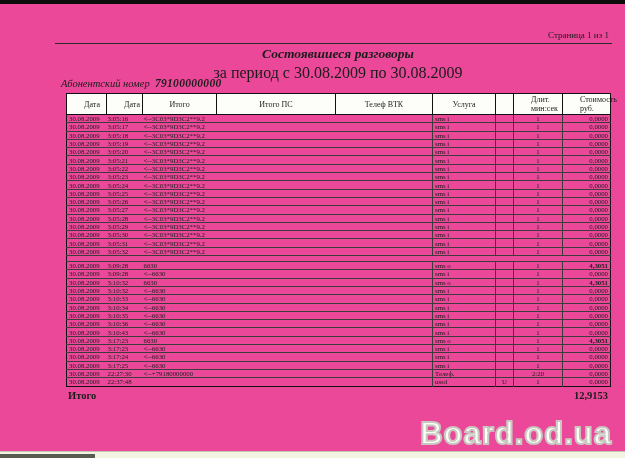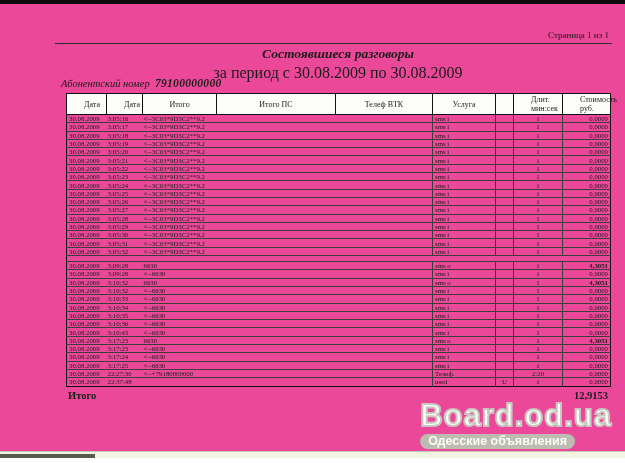--- a/index.html
+++ b/index.html
@@ -444,18 +444,17 @@
       </tbody>
   </table>
 
   <div class="total-row">
     <span>Итого</span>
     <span>12,9153</span>
   </div>
 
   <div class="watermark">
     <div class="wm-title">Board.od.ua</div>
-    <div><span class="wm-badge">Одесские объявления</span></div>
   </div>
 
   <div class="bottom-strip"></div>
   <div class="bottom-corner"></div>
 </div>
 
 </body></html>

